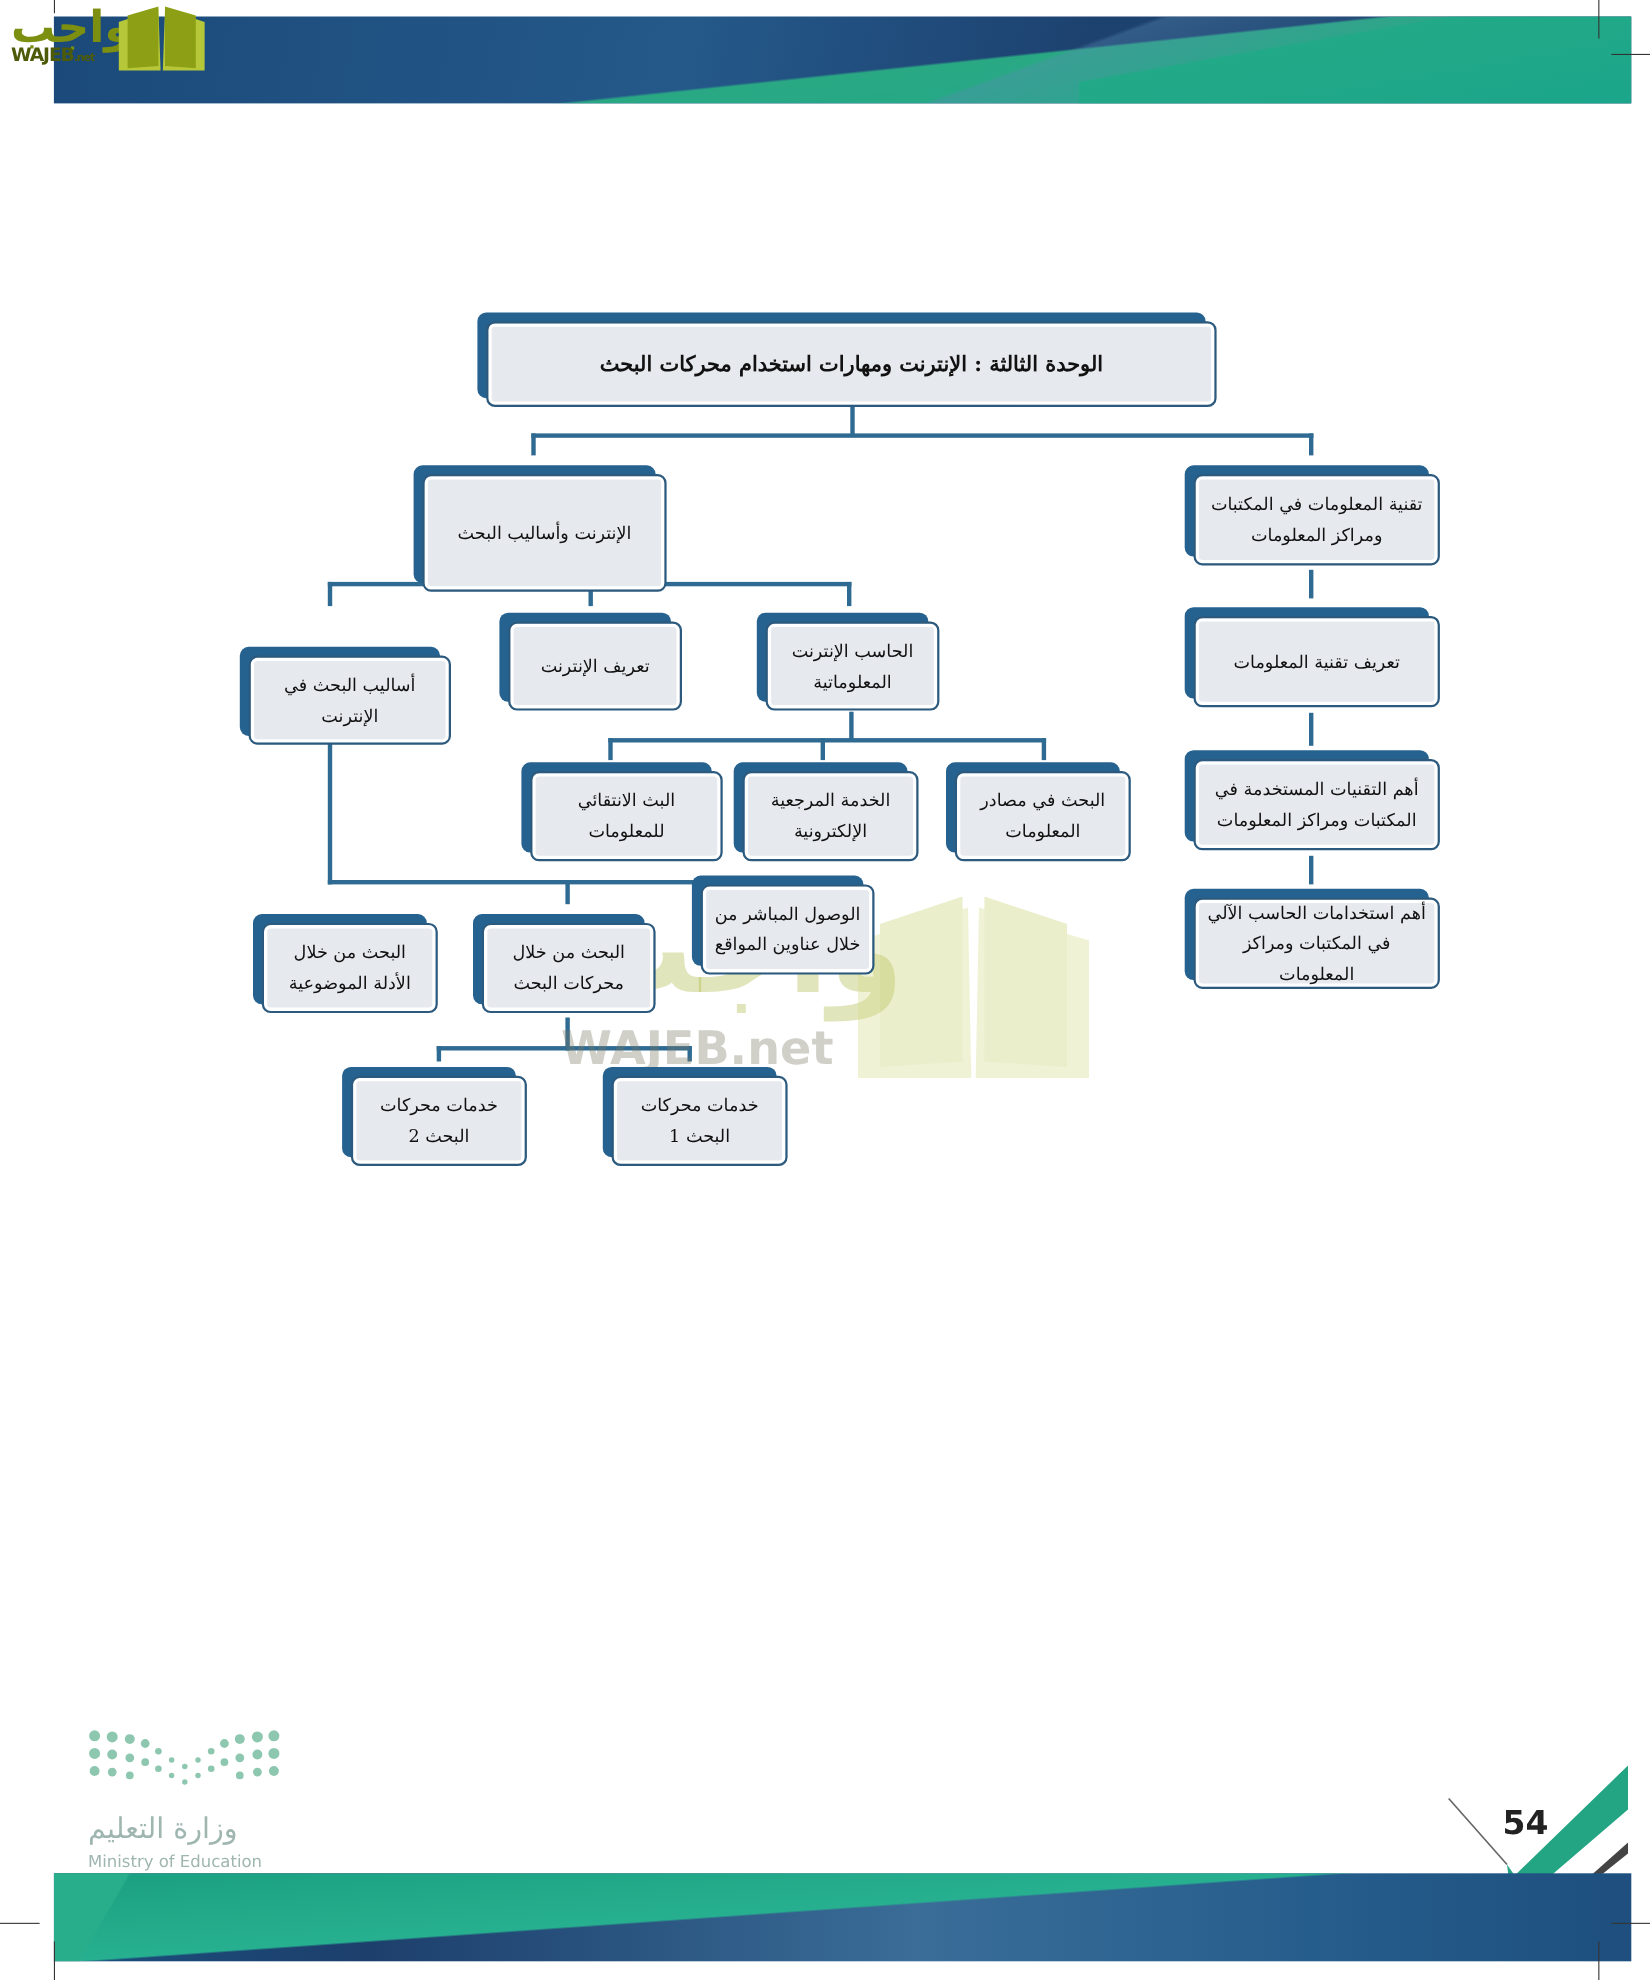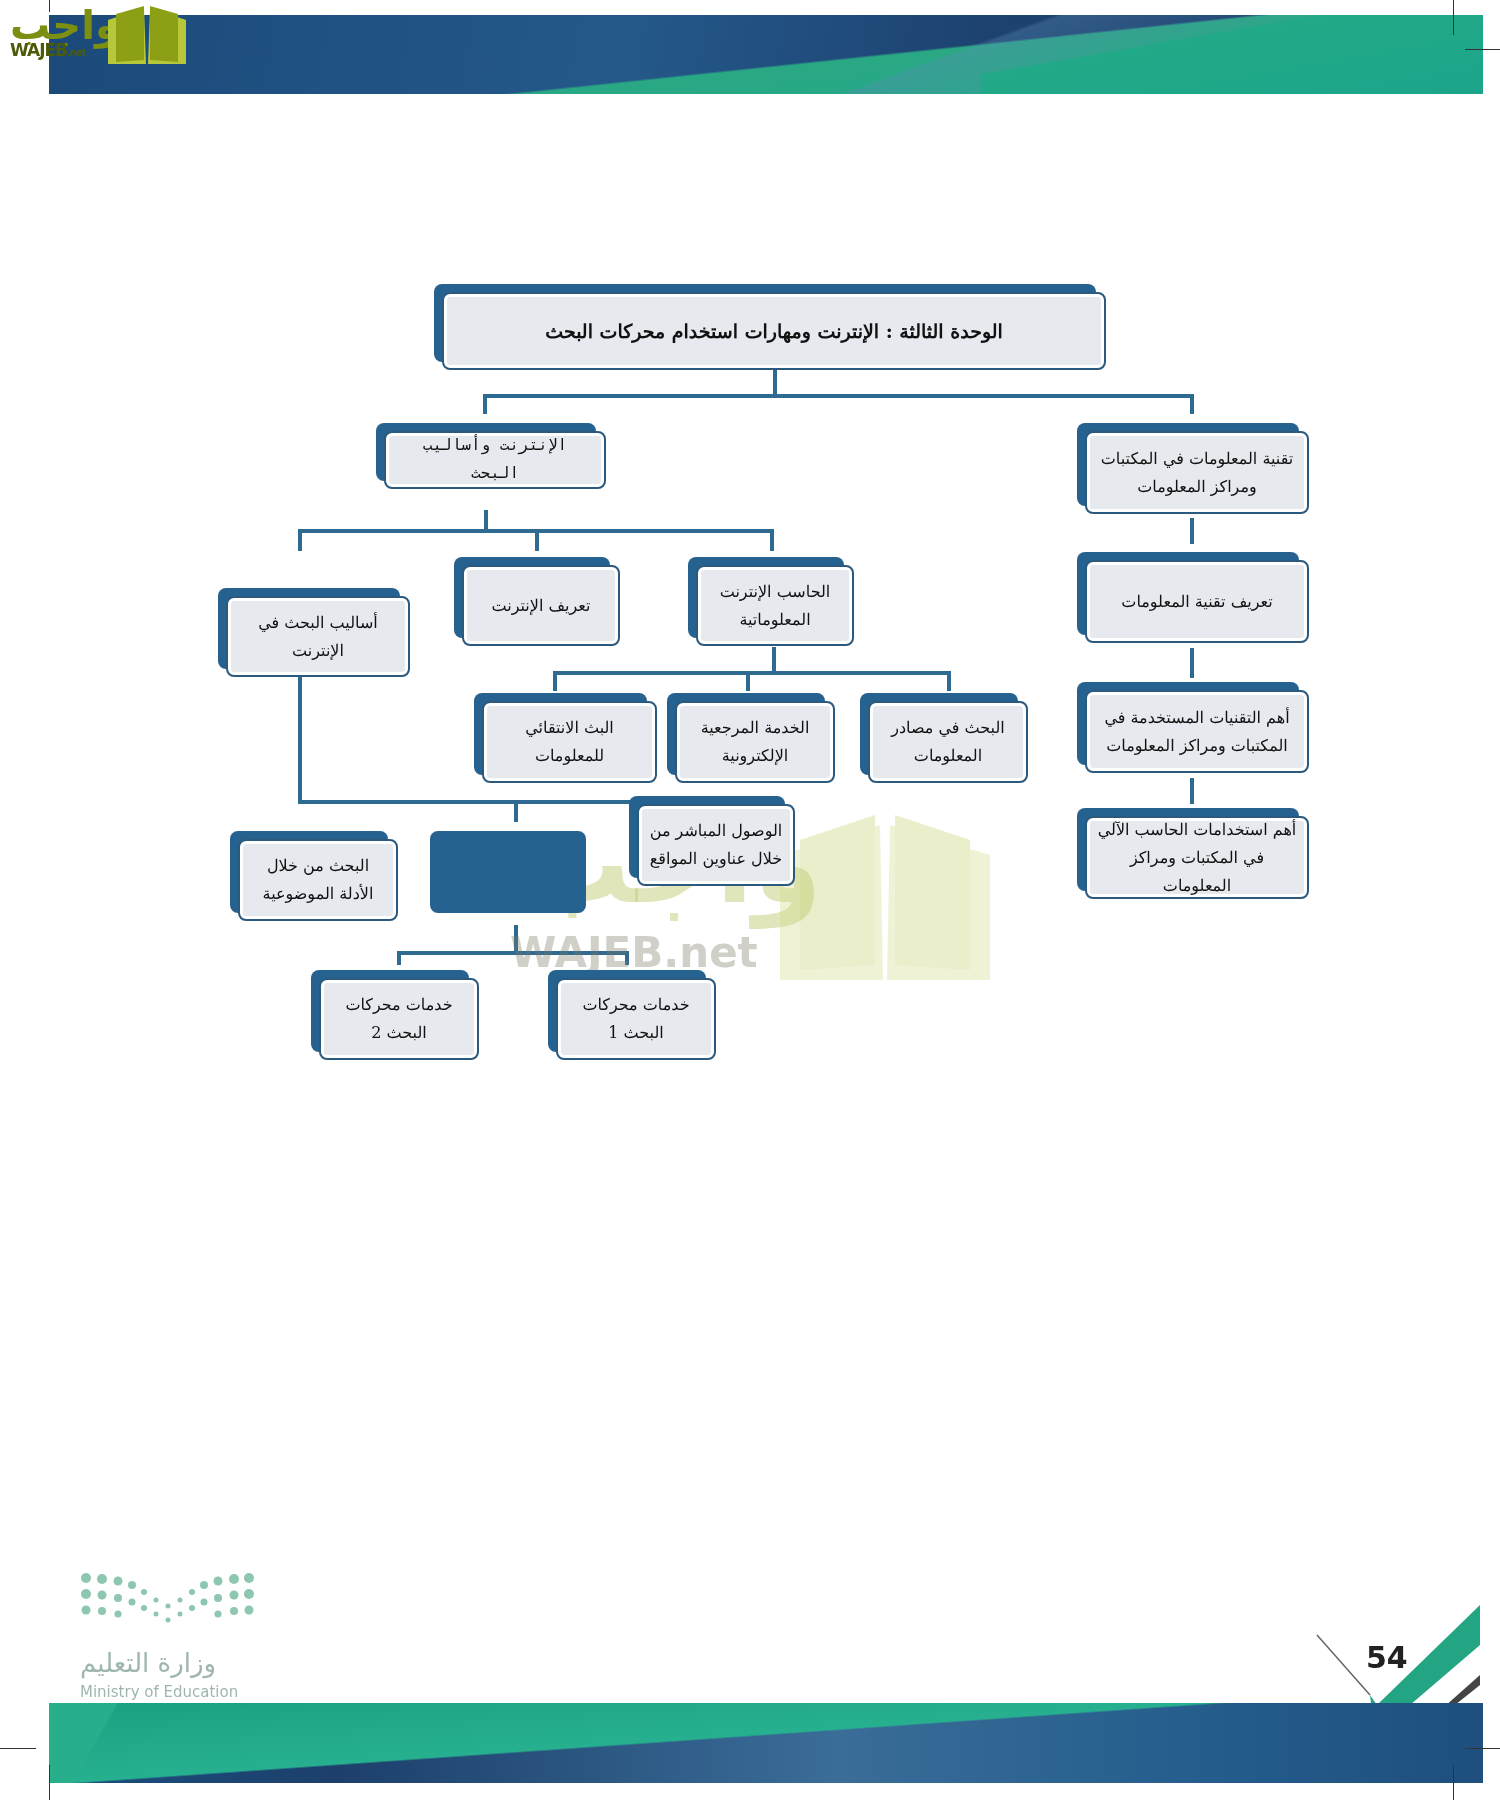--- a/index.html
+++ b/index.html
@@ -120,21 +120,21 @@
 </div>
 <div class="node" style="left:1077px;top:682px;width:232px;height:91px;">
   <div class="back"></div>
     <div class="front">أهم التقنيات المستخدمة في المكتبات ومراكز المعلومات</div>
 </div>
 <div class="node" style="left:1077px;top:808px;width:232px;height:91px;">
   <div class="back"></div>
     <div class="front">أهم استخدامات الحاسب الآلي في المكتبات ومراكز المعلومات</div>
 </div>
 
-<div class="node" style="left:376px;top:423px;width:230px;height:66px;font-family:Liberation Mono, monospace;">
+<div class="node" style="left:376px;top:423px;width:230px;height:115px;">
   <div class="back"></div>
     <div class="front">الإنترنت وأساليب البحث</div>
 </div>
 <div class="node" style="left:688px;top:557px;width:166px;height:89px;">
   <div class="back"></div>
     <div class="front">الحاسب الإنترنت المعلوماتية</div>
 </div>
 <div class="node" style="left:454px;top:557px;width:166px;height:89px;">
   <div class="back"></div>
     <div class="front">تعريف الإنترنت</div>
@@ -156,20 +156,21 @@
   <div class="back"></div>
     <div class="front">البث الانتقائي للمعلومات</div>
 </div>
 
 <div class="node" style="left:629px;top:796px;width:166px;height:90px;">
   <div class="back"></div>
     <div class="front">الوصول المباشر من خلال عناوين المواقع</div>
 </div>
 <div class="node" style="left:430px;top:831px;width:166px;height:90px;">
   <div class="back"></div>
+    <div class="front">البحث من خلال محركات البحث</div>
 </div>
 <div class="node" style="left:230px;top:831px;width:168px;height:90px;">
   <div class="back"></div>
     <div class="front">البحث من خلال الأدلة الموضوعية</div>
 </div>
 
 <div class="node" style="left:548px;top:970px;width:168px;height:90px;">
   <div class="back"></div>
     <div class="front">خدمات محركات البحث 1</div>
 </div>

